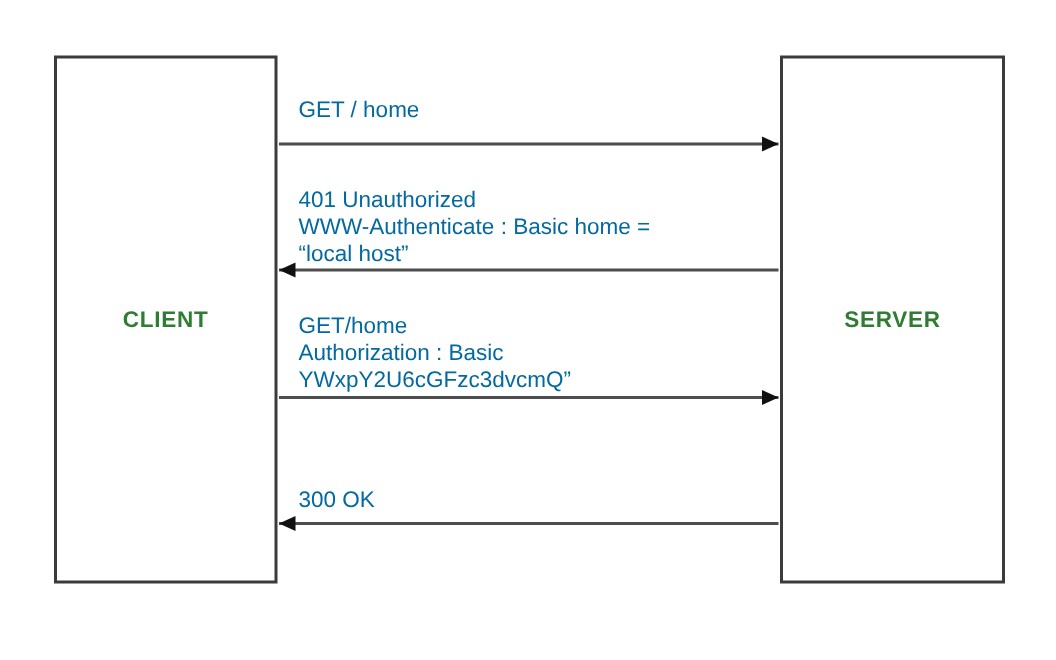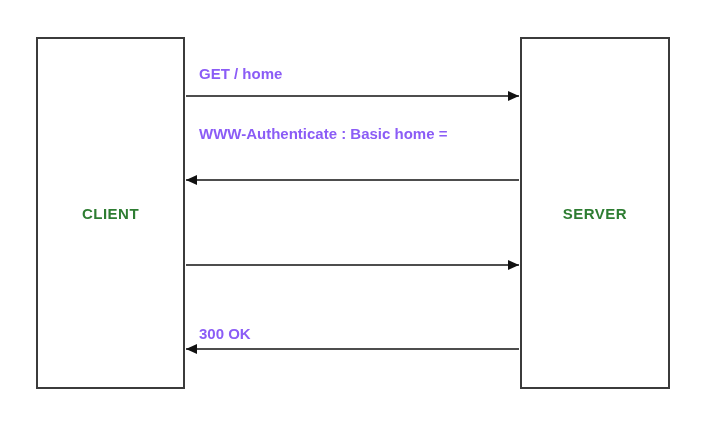--- a/index.html
+++ b/index.html
@@ -30,22 +30,22 @@
   .box.server { left: 520px; width: 150px; }
   .box-label {
     color: #2e7d32;
     font-weight: bold;
     font-size: 15px;
     letter-spacing: 0.5px;
   }
   .msg {
     position: absolute;
     left: 199px;
-    color: #8b5cf6;
-    font-weight: bold;
+    color: #0369a1;
+    font-weight: normal;
     font-size: 15px;
     line-height: 18px;
     white-space: nowrap;
   }
   .msg1 { top: 65px; }
   .msg2 { top: 125px; }
   .msg3 { top: 209px; }
   .msg4 { top: 325px; }
   .arrow {
     position: absolute;
@@ -89,26 +89,33 @@
   </div>
 
   <div class="msg msg1">
     <div>GET / home</div>
   </div>
   <div class="arrow arrow1 dir-right">
     <span class="head"></span>
   </div>
 
   <div class="msg msg2">
+    <div>401 Unauthorized</div>
     <div>WWW-Authenticate : Basic home =</div>
+    <div>“local host”</div>
   </div>
   <div class="arrow arrow2 dir-left">
     <span class="head"></span>
   </div>
 
+  <div class="msg msg3">
+    <div>GET/home</div>
+    <div>Authorization : Basic</div>
+    <div>YWxpY2U6cGFzc3dvcmQ”</div>
+  </div>
   <div class="arrow arrow3 dir-right">
     <span class="head"></span>
   </div>
 
   <div class="msg msg4">
     <div>300 OK</div>
   </div>
   <div class="arrow arrow4 dir-left">
     <span class="head"></span>
   </div>

